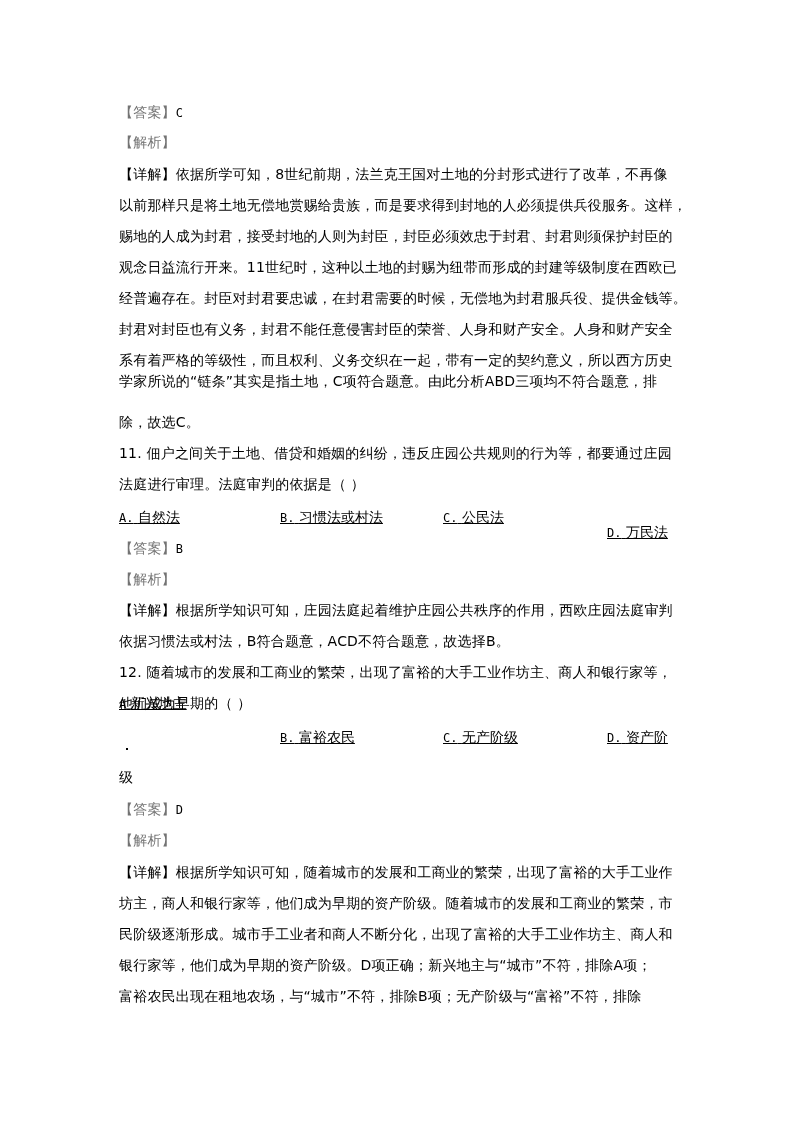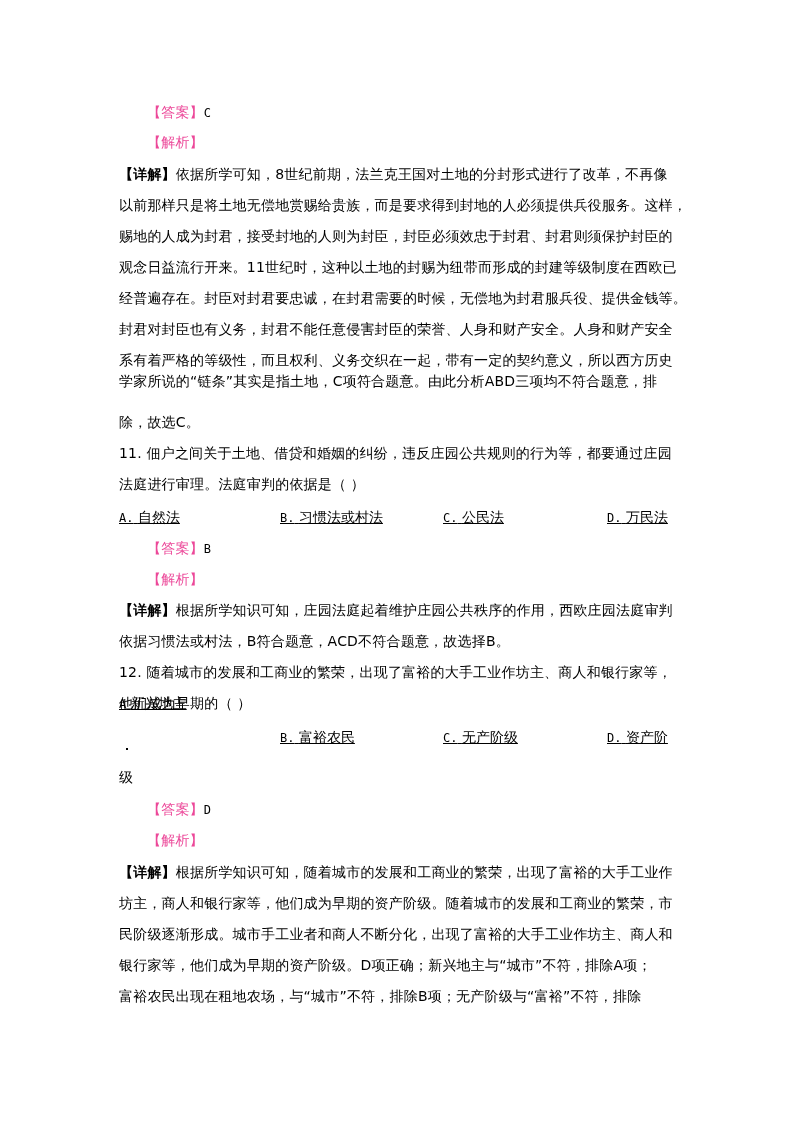--- a/index.html
+++ b/index.html
@@ -1,20 +1,20 @@
 <!DOCTYPE html>
 <html><head>
 <meta charset="utf-8">
 <style>
   html, body { margin:0; padding:0; background:#ffffff; }
   body { width:794px; height:1123px; position:relative; overflow:hidden;
          font-family:"DejaVu Sans","Liberation Sans",sans-serif; color:#000; }
   .line { position:absolute; left:119px; font-size:14px; line-height:20px; white-space:nowrap; letter-spacing:0.2px; }
-  .blue { color:#ec4899;margin-left:28px; }
-  .bold { font-weight:bold;margin-top:44px; }
+  .blue { color:#737373; }
+  .bold { font-weight:normal;margin-top:44px; }
   .opt { position:absolute; font-size:14px; line-height:20px; white-space:nowrap;text-decoration:underline; }
   .mono { font-family:"DejaVu Sans Mono","Liberation Mono",monospace; font-size:12px; }
 </style>
 </head>
 <body>
 
 <div class="line" style="top:102px">
   <span class="blue">【答案】</span><span class="mono">C</span>
 </div>
 <div class="line blue" style="top:132px">【解析】</div>
@@ -28,21 +28,21 @@
 <div class="line" style="top:319px">封君对封臣也有义务，封君不能任意侵害封臣的荣誉、人身和财产安全。人身和财产安全</div>
 <div class="line" style="top:350px">系有着严格的等级性，而且权利、义务交织在一起，带有一定的契约意义，所以西方历史</div>
 <div class="line" style="top:371px">学家所说的“链条”其实是指土地，C项符合题意。由此分析ABD三项均不符合题意，排</div>
 <div class="line" style="top:412px">除，故选C。</div>
 
 <div class="line" style="top:443px">11. 佃户之间关于土地、借贷和婚姻的纠纷，违反庄园公共规则的行为等，都要通过庄园</div>
 <div class="line" style="top:474px">法庭进行审理。法庭审判的依据是（    ）</div>
 <div class="opt" style="top:507px;left:119px"><span class="mono">A.</span> <span>自然法</span></div>
 <div class="opt" style="top:507px;left:280px"><span class="mono">B.</span> <span>习惯法或村法</span></div>
 <div class="opt" style="top:507px;left:443px"><span class="mono">C.</span> <span>公民法</span></div>
-<div class="opt" style="top:507px;left:607px"><span class="mono">D.</span> <span>万民法</span></div>
+<div class="opt" style="top:522px;left:607px"><span class="mono">D.</span> <span>万民法</span></div>
 <div class="line" style="top:538px">
   <span class="blue">【答案】</span><span class="mono">B</span>
 </div>
 <div class="line blue" style="top:569px">【解析】</div>
 <div class="line" style="top:600px">
   <span class="bold">【详解】</span><span>根据所学知识可知，庄园法庭起着维护庄园公共秩序的作用，西欧庄园法庭审判</span>
 </div>
 <div class="line" style="top:631px">依据习惯法或村法，B符合题意，ACD不符合题意，故选择B。</div>
 
 <div class="line" style="top:662px">12. 随着城市的发展和工商业的繁荣，出现了富裕的大手工业作坊主、商人和银行家等，</div>

